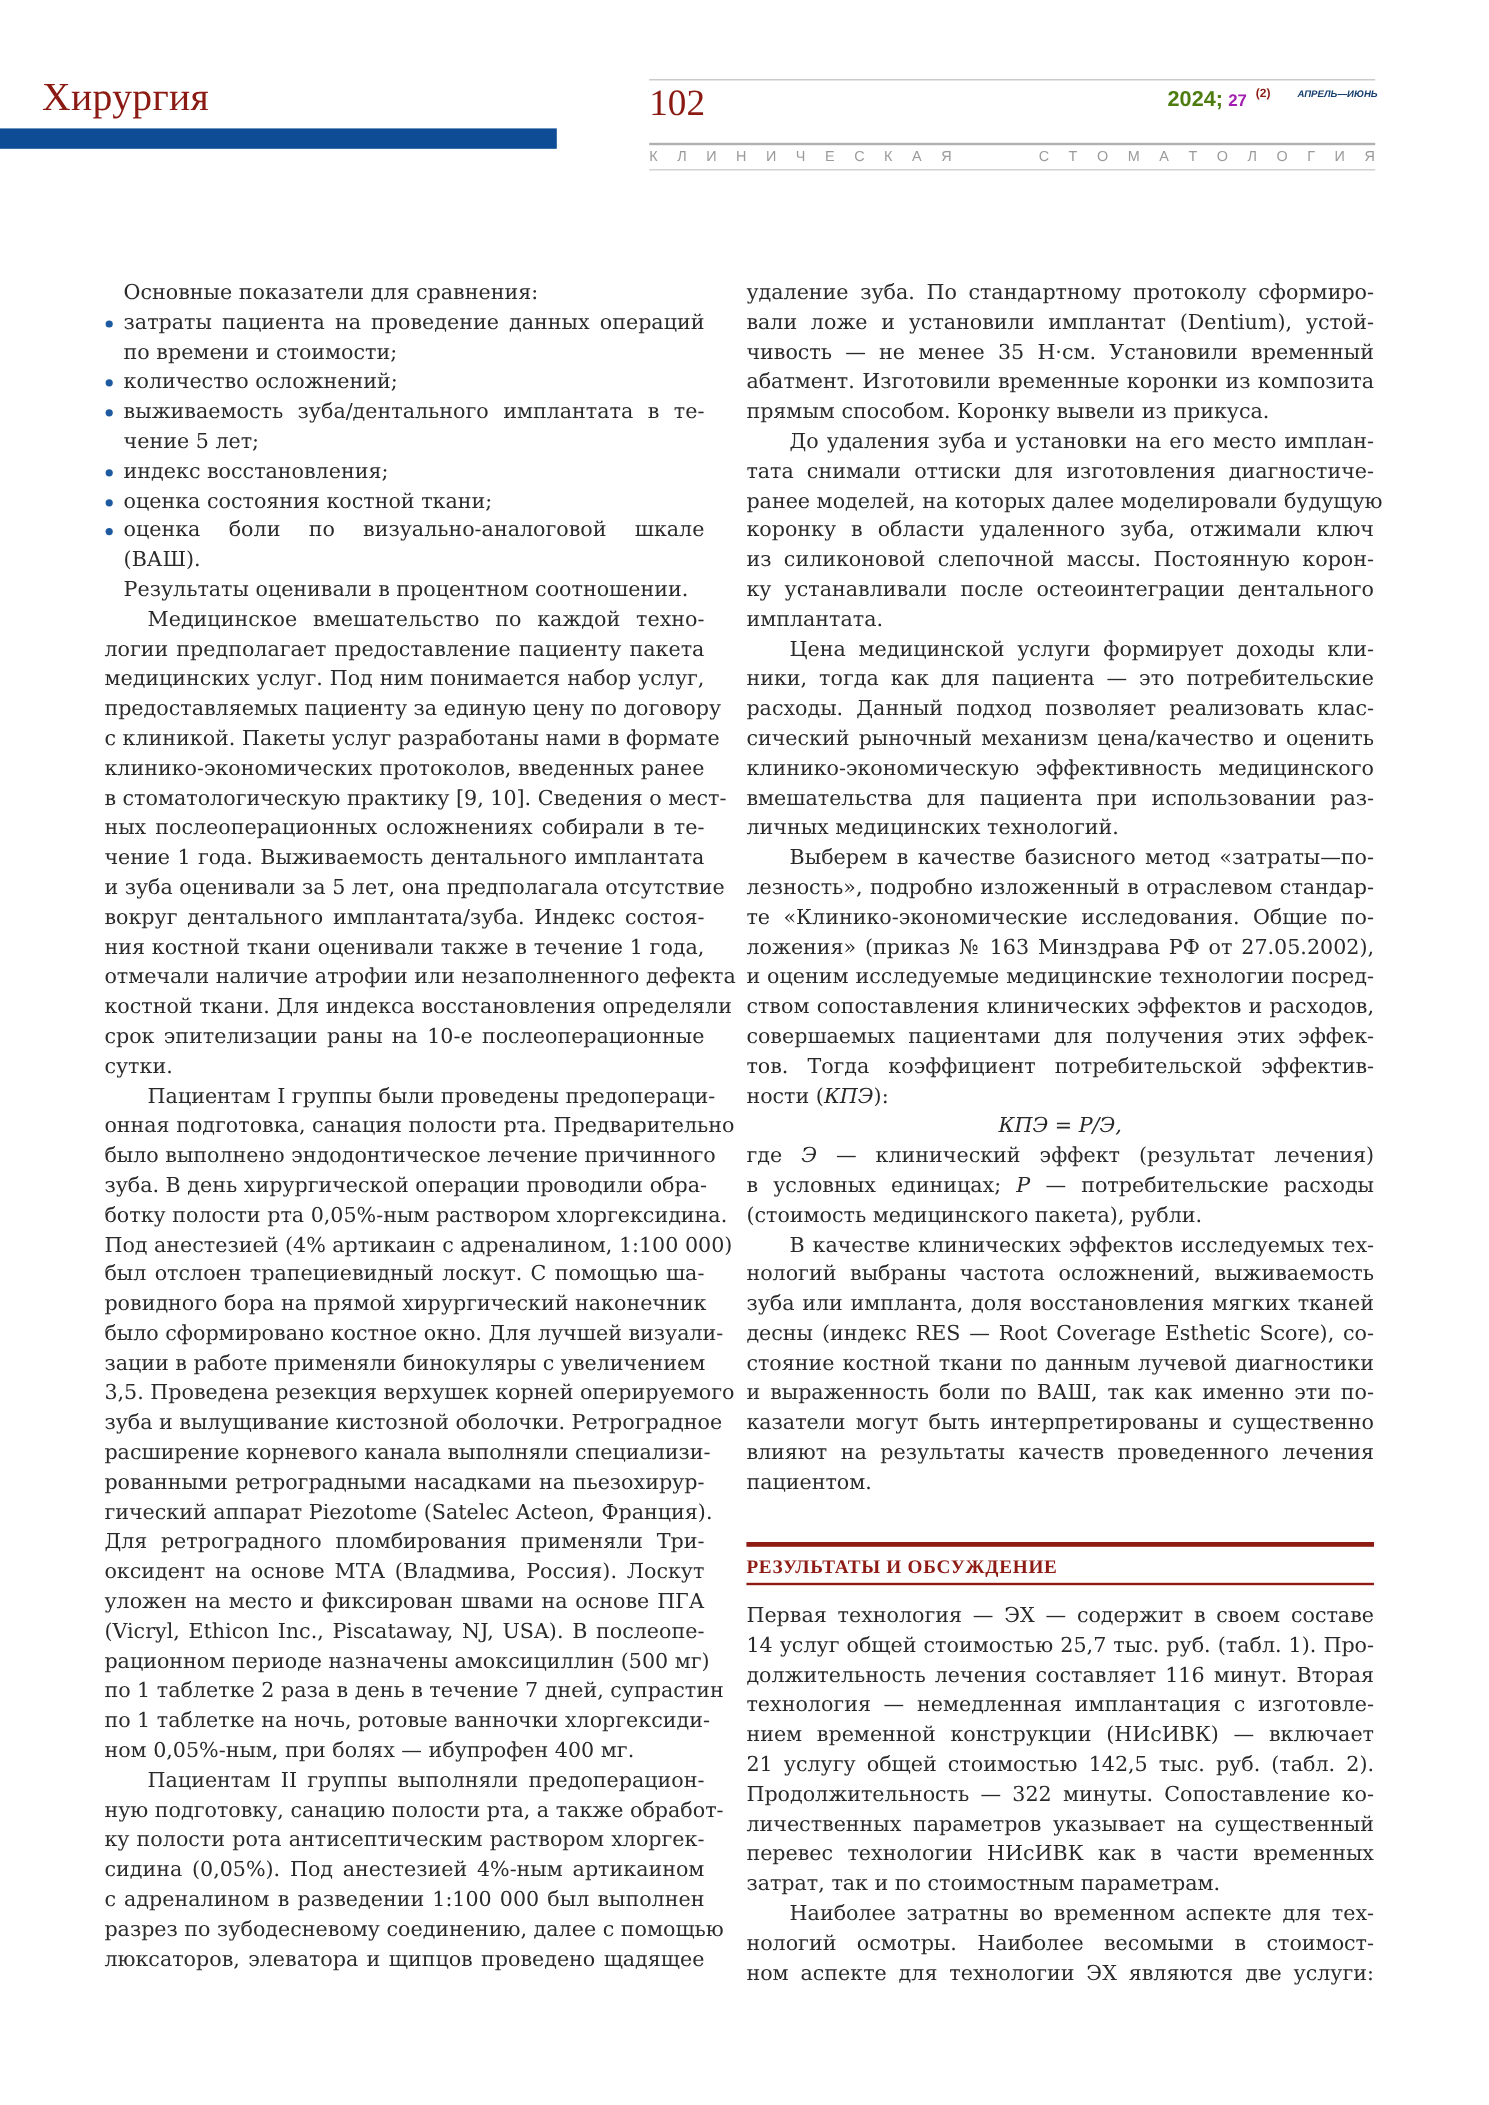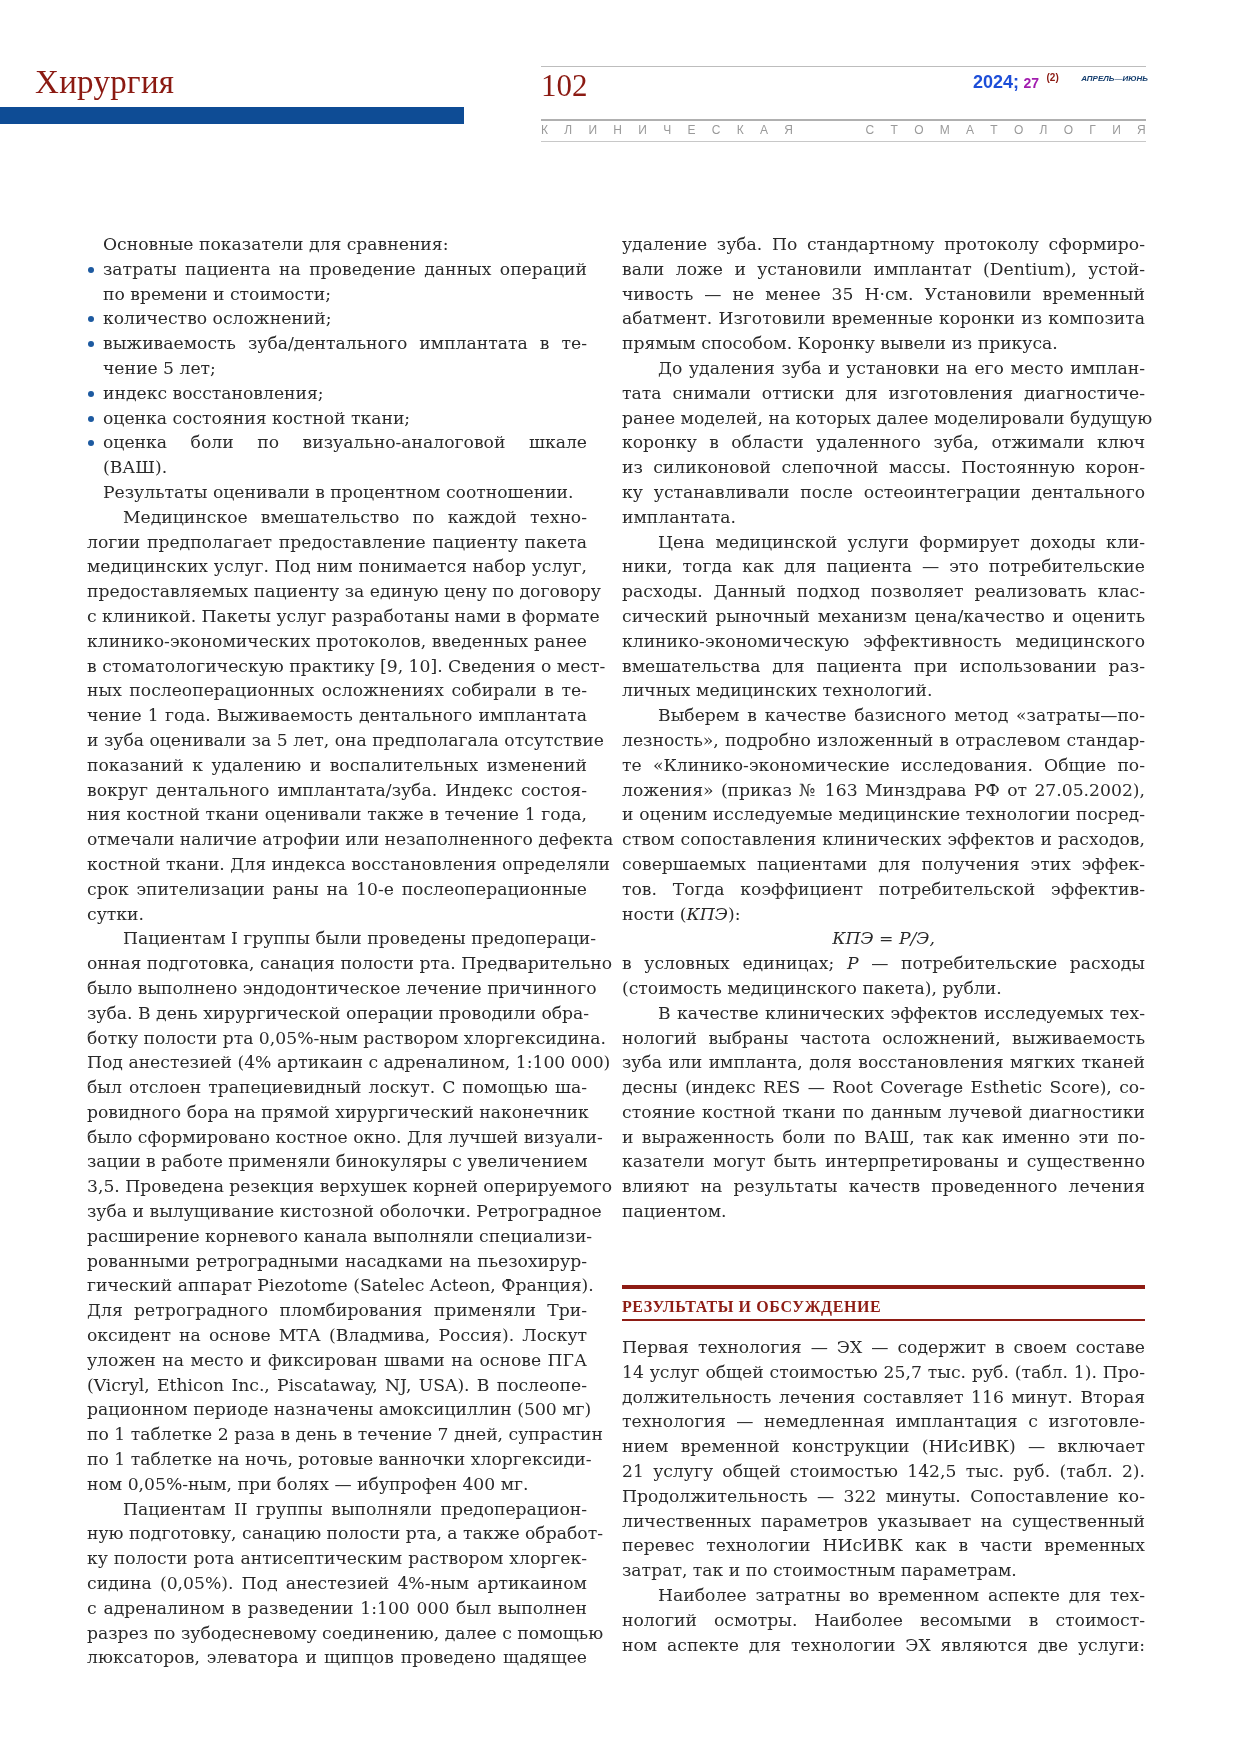--- a/index.html
+++ b/index.html
@@ -7,21 +7,21 @@
          font-family: "DejaVu Serif", "Liberation Serif", serif; color: #2a2a2a; }
 
   
   .section-title { position: absolute; left: 35px; top: 66px; font-family: "Liberation Serif", serif;
                    font-size: 33px; color: #8b1a12; letter-spacing: 0.3px; line-height: 1; }
   .section-bar { position: absolute; left: 0; top: 107px; width: 464px; height: 17px; background: #0e4c95; }
   .rule-top { position: absolute; left: 541px; top: 66px; width: 605px; height: 1px; background: #bdbdbd; }
   .page-number { position: absolute; left: 541px; top: 70px; font-family: "Liberation Serif", serif;
                  font-size: 31px; color: #8b1a12; line-height: 1; }
   .issue { position: absolute; left: 973px; top: 72px; white-space: nowrap; font-family: "Liberation Sans", sans-serif; }
-  .issue .year { font-size: 18px; font-weight: bold; color: #1d4ed8; text-align: center; }
+  .issue .year { font-size: 18px; font-weight: bold; color: #4d7c0f; text-align: center; }
   .issue .vol { font-size: 14px; font-weight: bold; color: #a21caf; }
   .issue .num { font-size: 10px; font-weight: bold; color: #8b1a12; vertical-align: 7px; margin-left: 3px; }
   .issue .months { font-size: 8px; font-weight: bold; font-style: italic; color: #163f6f; vertical-align: 7px; margin-left: 18px; }
   .rule-mid { position: absolute; left: 541px; top: 119px; width: 605px; height: 2px; background: #b0b0b0; }
   .journal-name { position: absolute; left: 541px; top: 124px; width: 605px; display: flex; justify-content: space-between;
                   font-family: "Liberation Sans", sans-serif; font-size: 12px; color: #9a9a9a; line-height: 1; }
   .journal-name span.gap { width: 40px; }
   .rule-bot { position: absolute; left: 541px; top: 141px; width: 605px; height: 1px; background: #c8c8c8; }
 
   
@@ -117,21 +117,20 @@
       <span class="ln indent">Медицинское вмешательство по каждой техно-</span>
       <span class="ln">логии предполагает предоставление пациенту пакета</span>
       <span class="ln">медицинских услуг. Под ним понимается набор услуг,</span>
       <span class="ln">предоставляемых пациенту за единую цену по договору</span>
       <span class="ln">с клиникой. Пакеты услуг разработаны нами в формате</span>
       <span class="ln">клинико-экономических протоколов, введенных ранее</span>
       <span class="ln">в стоматологическую практику [9, 10]. Сведения о мест-</span>
       <span class="ln">ных послеоперационных осложнениях собирали в те-</span>
       <span class="ln">чение 1 года. Выживаемость дентального имплантата</span>
       <span class="ln">и зуба оценивали за 5 лет, она предполагала отсутствие</span>
-      <span class="ln">показаний к удалению и воспалительных изменений</span>
       <span class="ln">вокруг дентального имплантата/зуба. Индекс состоя-</span>
       <span class="ln">ния костной ткани оценивали также в течение 1 года,</span>
       <span class="ln">отмечали наличие атрофии или незаполненного дефекта</span>
       <span class="ln">костной ткани. Для индекса восстановления определяли</span>
       <span class="ln">срок эпителизации раны на 10-е послеоперационные</span>
       <span class="ln last">сутки.</span>
     </div>
   <div>
       <span class="ln indent">Пациентам I группы были проведены предопераци-</span>
       <span class="ln">онная подготовка, санация полости рта. Предварительно</span>
@@ -199,20 +198,21 @@
       <span class="ln">лезность», подробно изложенный в отраслевом стандар-</span>
       <span class="ln">те «Клинико-экономические исследования. Общие по-</span>
       <span class="ln">ложения» (приказ № 163 Минздрава РФ от 27.05.2002),</span>
       <span class="ln">и оценим исследуемые медицинские технологии посред-</span>
       <span class="ln">ством сопоставления клинических эффектов и расходов,</span>
       <span class="ln">совершаемых пациентами для получения этих эффек-</span>
       <span class="ln">тов. Тогда коэффициент потребительской эффектив-</span>
     </div>
   <span class="ln last"><span>ности (</span><i>КПЭ</i><span>):</span></span>
   <span class="ln center"><i>КПЭ = P/Э,</i></span>
+  <span class="ln"><span>где </span><i>Э</i><span> — клинический эффект (результат лечения)</span></span>
   <span class="ln"><span>в условных единицах; </span><i>P</i><span> — потребительские расходы</span></span>
   <span class="ln last">(стоимость медицинского пакета), рубли.</span>
   <div>
       <span class="ln indent">В качестве клинических эффектов исследуемых тех-</span>
       <span class="ln">нологий выбраны частота осложнений, выживаемость</span>
       <span class="ln">зуба или импланта, доля восстановления мягких тканей</span>
       <span class="ln">десны (индекс RES — Root Coverage Esthetic Score), со-</span>
       <span class="ln">стояние костной ткани по данным лучевой диагностики</span>
       <span class="ln">и выраженность боли по ВАШ, так как именно эти по-</span>
       <span class="ln">казатели могут быть интерпретированы и существенно</span>

